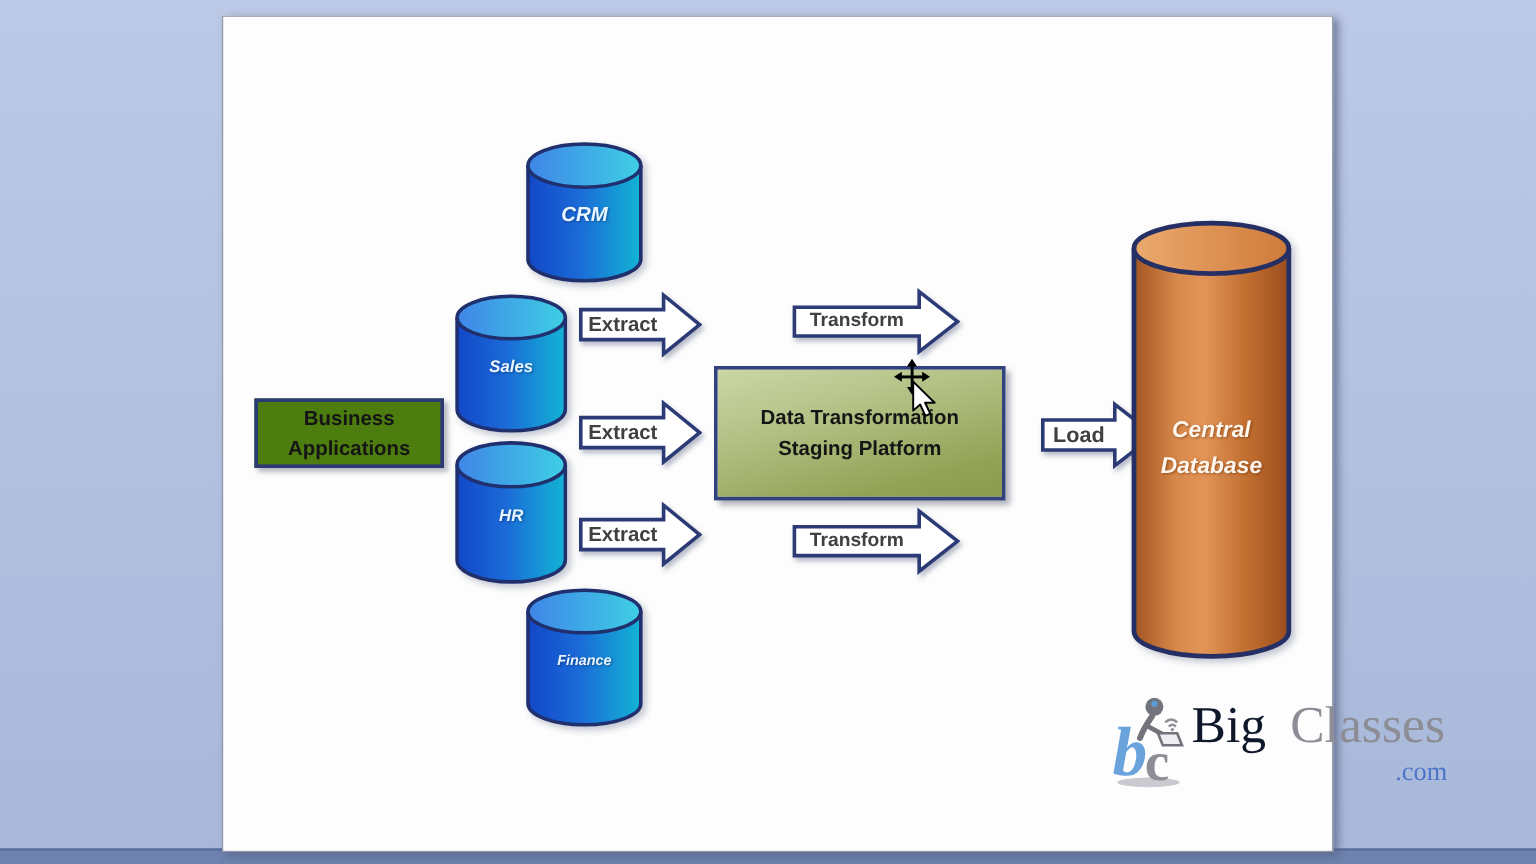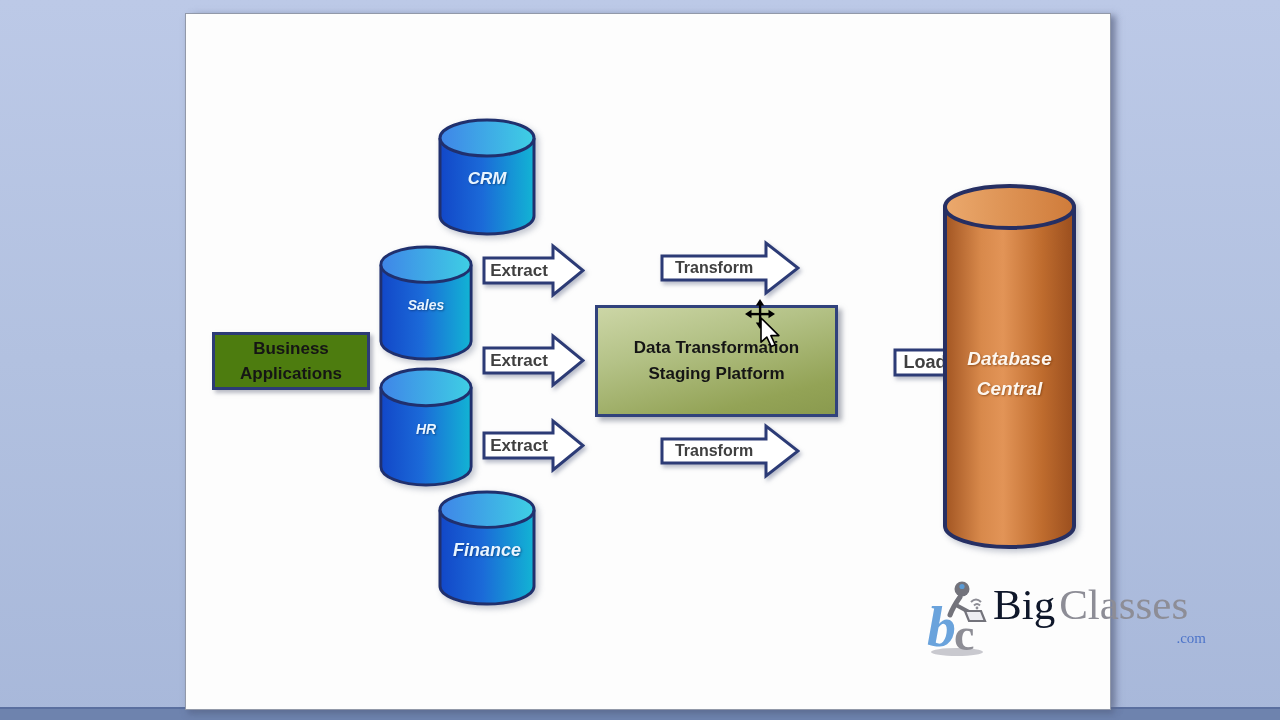--- a/index.html
+++ b/index.html
@@ -43,21 +43,21 @@
     position:absolute;left:0;right:0;top:52%;transform:translateY(-50%);
     text-align:center;font-weight:700;color:#e8f5ff;
     text-shadow:1px 1px 2px rgba(10,40,90,.55);
   }
   .cyl-crm{left:437px;top:117px;width:100px;height:120px;}
   .cyl-sales{left:378px;top:244px;width:96px;height:118px;}
   .cyl-hr{left:378px;top:366px;width:96px;height:122px;}
   .cyl-finance{left:437px;top:489px;width:100px;height:118px;}
   .cyl-crm .cyl-label{font-size:17px;}
   .cyl-sales .cyl-label,.cyl-hr .cyl-label{font-size:14px;}
-  .cyl-finance .cyl-label{font-size:18px;}
+  .cyl-finance .cyl-label{font-size:12px;}
   .cyl-central{left:942px;top:183px;width:135px;height:367px;}
   .central-label{
     position:absolute;left:0;right:0;top:44%;text-align:center;
     font-size:19px;line-height:30px;font-weight:700;color:#fdf6ee;
     text-shadow:1px 1px 2px rgba(110,50,5,.6);
   }
 
   
   .barrow{filter:drop-shadow(2px 3px 2px rgba(110,118,145,.5));}
   .barrow svg{display:block;width:100%;height:100%;}
@@ -68,38 +68,38 @@
   }
   .arr-extract{width:103px;height:55px;}
   .arr-extract .barrow-label{width:74px;font-size:17px;}
   .arr-ex-top{left:482px;top:243px;}
   .arr-ex-mid{left:482px;top:333px;}
   .arr-ex-bot{left:482px;top:418px;}
   .arr-transform{width:140px;height:58px;}
   .arr-transform .barrow-label{width:108px;font-size:16px;}
   .arr-tr-top{left:660px;top:239px;}
   .arr-tr-bot{left:660px;top:422px;}
-  .arr-load{left:893px;top:333px;width:97px;height:59px;}
+  .arr-load{left:867px;top:333px;width:97px;height:59px;}
   .arr-load .barrow-label{width:64px;font-size:18px;}
 
   
   .cursor{left:744px;top:298px;width:40px;height:54px;}
 
   
   .logo{left:927px;top:572px;width:285px;height:95px;}
   .logo-icon{position:absolute;left:0;top:4px;width:64px;height:82px;}
   .logo-text{
     position:absolute;left:66px;top:2px;white-space:nowrap;
     font-family:"Liberation Serif", serif;font-size:43px;line-height:62px;
   }
   .logo-big{color:#0f172a;}
-  .logo-classes{color:#8d8d96;margin-left:4px;}
+  .logo-classes{color:#8d8d96;margin-left:20px;}
   .logo-com{
     position:absolute;right:6px;top:58px;
-    font-family:"Liberation Serif", serif;font-size:15px;color:#4d74c9;
+    font-family:"Liberation Serif", serif;font-size:22px;color:#4d74c9;
   }
 </style>
 </head>
 <body>
 
 <svg width="0" height="0" style="position:absolute" aria-hidden="true">
   <defs>
     <linearGradient id="cylBody" x1="0" y1="0" x2="1" y2="0">
       <stop offset="0" stop-color="#1247c8"></stop>
       <stop offset="0.45" stop-color="#1b6ad8"></stop>
@@ -207,22 +207,22 @@
   </svg>
   <span class="barrow-label">Load</span>
 </div>
 
 <div class="abs cyl cyl-central">
   <svg viewBox="0 0 135 367" preserveAspectRatio="none">
     <path d="M3 24 L3 343 A64.5 21 0 0 0 132 343 L132 24" fill="url(#orgBody)" stroke="#262f63" stroke-width="4"></path>
     <ellipse cx="67.5" cy="24" rx="64.5" ry="21" fill="url(#orgTop)" stroke="#262f63" stroke-width="4"></ellipse>
   </svg>
   <div class="central-label">
+    <div>Central</div>
     <div>Database</div>
-    <div>Central</div>
   </div>
 </div>
 
 <svg class="abs cursor" viewBox="0 0 40 54">
   <g fill="#000">
     <rect x="14.9" y="6" width="2.4" height="20"></rect>
     <rect x="6" y="14.9" width="20" height="2.4"></rect>
     <polygon points="16,1 11.8,7.5 20.2,7.5"></polygon>
     <polygon points="16,31 11.8,24.5 20.2,24.5"></polygon>
     <polygon points="1,16 7.5,11.8 7.5,20.2"></polygon>

